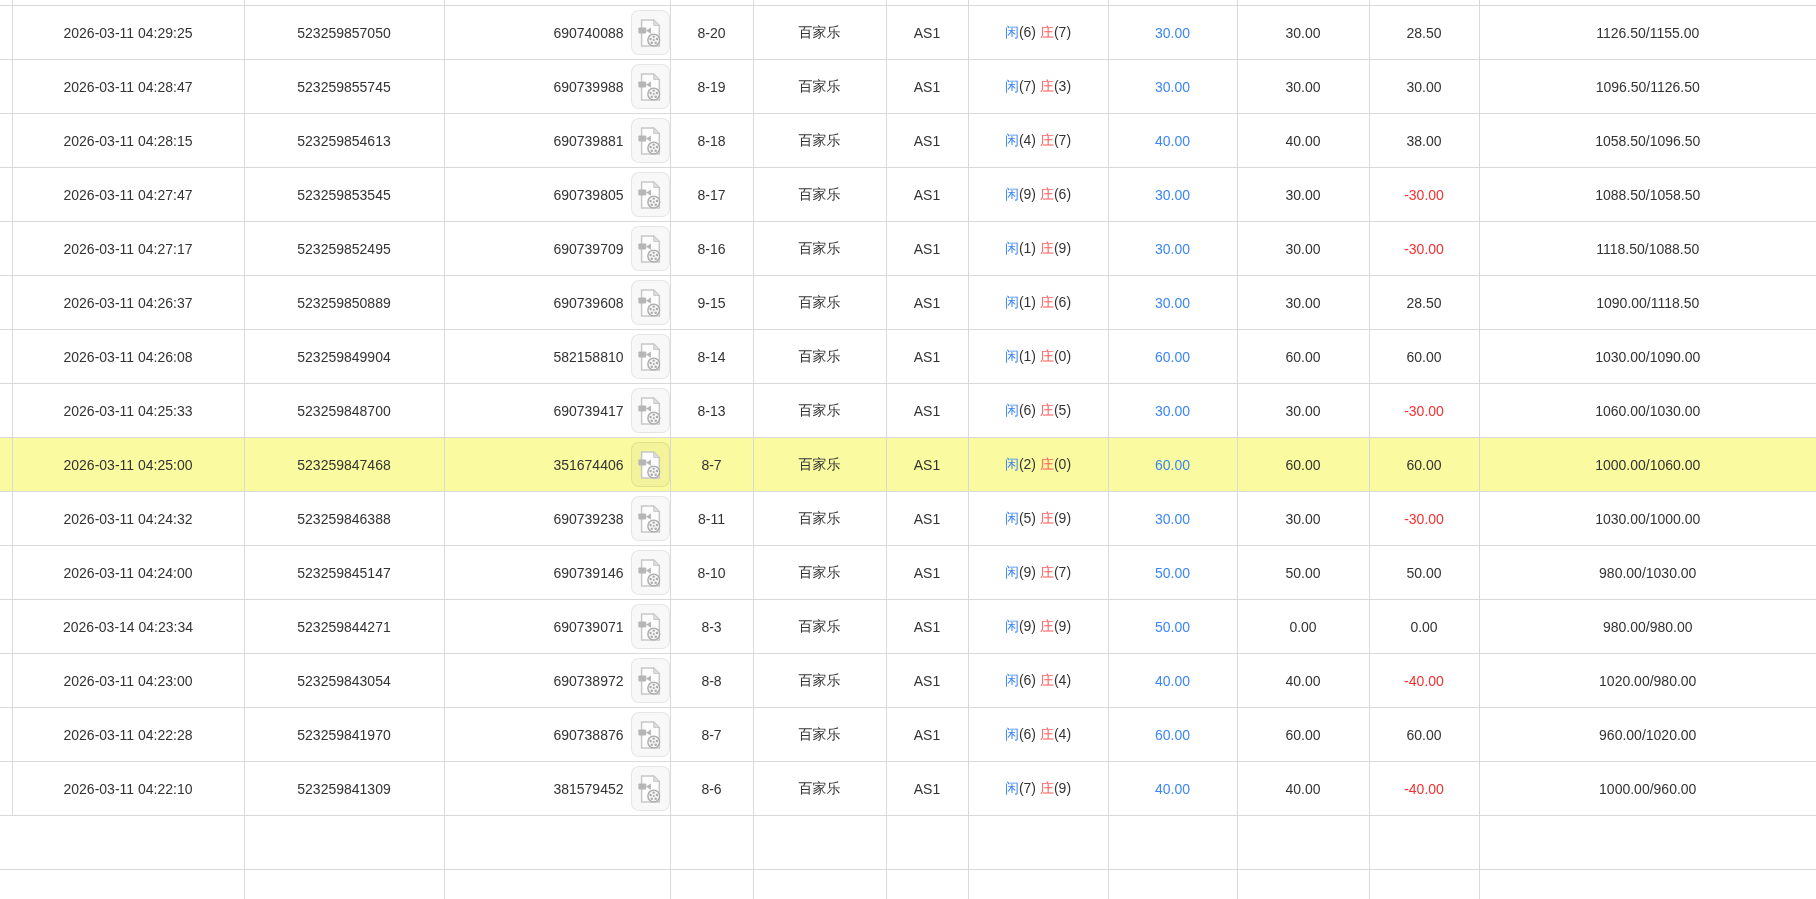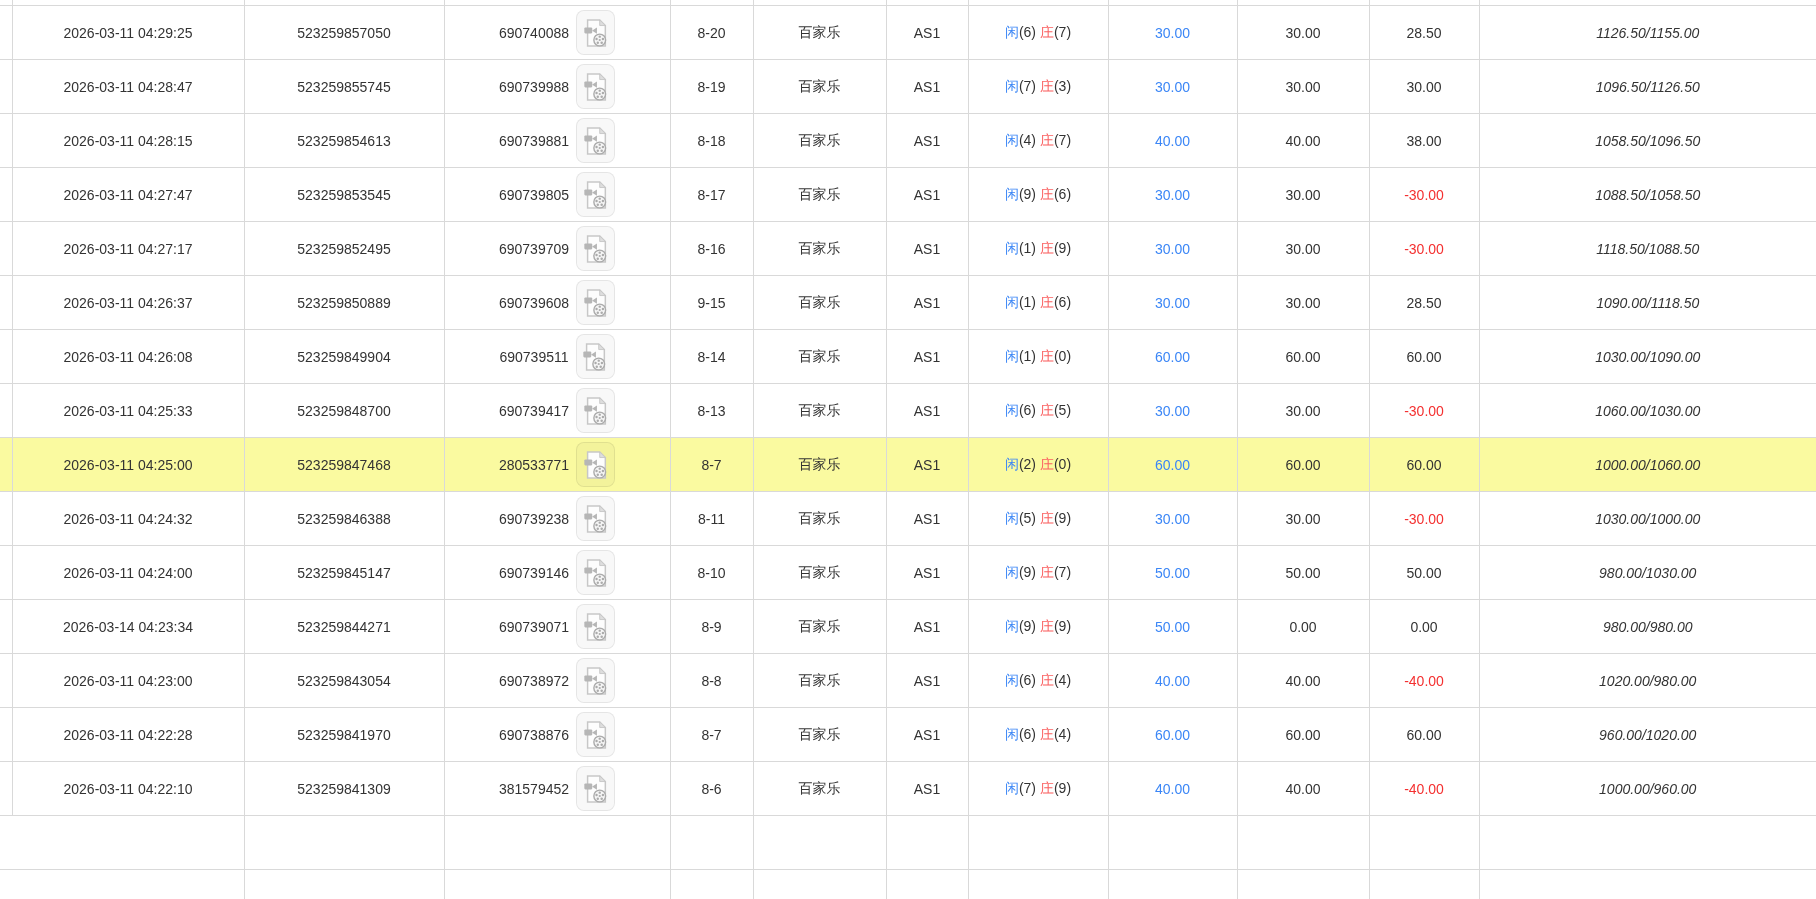--- a/index.html
+++ b/index.html
@@ -2,29 +2,29 @@
 <html><head>
 <meta charset="utf-8">
 <style>
   html,body{margin:0;padding:0;}
   body{background:#ffffff;font-family:"Liberation Sans","DejaVu Sans",sans-serif;}
   .page{width:1816px;height:899px;overflow:hidden;background:#22c55e;}
   table.tbl{border-collapse:collapse;table-layout:fixed;width:1816px;color:#333333;font-size:14px;}
   table.tbl td{border:1px solid #d9d9d9;background:#ffffff;text-align:center;vertical-align:middle;
                padding:0;height:53px;white-space:nowrap;overflow:hidden;}
   table.tbl td:first-child{border-left:none;}
-  table.tbl td:last-child{border-right:none;font-style:italic;}
+  table.tbl td:last-child{border-right:none;}
   tr.sliver td{height:5px;border-top:none;}
   tr.hl td{background:#fafaa0;}
   .betlink{color:#3b86f6;cursor:pointer;}
   .pchar{color:#3b86f6;}
   .bchar{color:#fa6060;}
   .score{color:#333333;}
   td.neg{color:#f43030;margin-left:19px;}
-  .vwrap{display:flex;align-items:center;justify-content:center;gap:7px;}
+  .vwrap{display:flex;align-items:center;justify-content:flex-end;gap:7px;}
   .vbtn{display:inline-flex;align-items:center;justify-content:center;width:37px;height:43px;
         border:1px solid rgba(0,0,0,0.08);border-radius:8px;background:rgba(0,0,0,0.027);cursor:pointer;}
   tfoot td{background:#999999;color:#ffffff;border:2px solid #ffffff;height:32px;font-size:14px;}
   tfoot td:first-child{border-left:none;}
   tfoot td:last-child{border-right:none;}
 </style>
 </head>
 <body>
 
 <div class="page">
@@ -273,21 +273,21 @@
     <td>30.00</td>
     <td>28.50</td>
     <td>1090.00/1118.50</td>
   </tr>
         <tr>
     <td></td>
     <td>2026-03-11 04:26:08</td>
     <td>523259849904</td>
     <td>
       <span class="vwrap">
-        <span>690739511</span>
+        <span>582158810</span>
         <span class="vbtn">
           <svg width="28" height="32" viewBox="0 0 30 34">
             <path d="M6 3 h13 l6 6 v22 h-19 z" fill="#fdfdfd" stroke="#c7c7c7" stroke-width="1.6"></path>
             <path d="M19 3 l6 6 h-6 z" fill="#dedede" stroke="#c7c7c7" stroke-width="1"></path>
             <rect x="2.5" y="11" width="8.5" height="6.5" rx="1.2" fill="#b6b6b6"></rect>
             <path d="M11 14.2 l5 -3 v6.5 l-5 -3 z" fill="#b6b6b6"></path>
             <circle cx="19" cy="24.5" r="6.3" fill="#f6f6f6" stroke="#ababab" stroke-width="1.5"></circle>
             <circle cx="19" cy="24.5" r="1.2" fill="#ababab"></circle>
             <circle cx="19" cy="20.9" r="1.3" fill="#ababab"></circle>
             <circle cx="22.4" cy="23.4" r="1.3" fill="#ababab"></circle>
@@ -345,21 +345,21 @@
     <td>30.00</td>
     <td class="neg">-30.00</td>
     <td>1060.00/1030.00</td>
   </tr>
         <tr class="hl">
     <td></td>
     <td>2026-03-11 04:25:00</td>
     <td>523259847468</td>
     <td>
       <span class="vwrap">
-        <span>280533771</span>
+        <span>351674406</span>
         <span class="vbtn">
           <svg width="28" height="32" viewBox="0 0 30 34">
             <path d="M6 3 h13 l6 6 v22 h-19 z" fill="#fdfdfd" stroke="#c7c7c7" stroke-width="1.6"></path>
             <path d="M19 3 l6 6 h-6 z" fill="#dedede" stroke="#c7c7c7" stroke-width="1"></path>
             <rect x="2.5" y="11" width="8.5" height="6.5" rx="1.2" fill="#b6b6b6"></rect>
             <path d="M11 14.2 l5 -3 v6.5 l-5 -3 z" fill="#b6b6b6"></path>
             <circle cx="19" cy="24.5" r="6.3" fill="#f6f6f6" stroke="#ababab" stroke-width="1.5"></circle>
             <circle cx="19" cy="24.5" r="1.2" fill="#ababab"></circle>
             <circle cx="19" cy="20.9" r="1.3" fill="#ababab"></circle>
             <circle cx="22.4" cy="23.4" r="1.3" fill="#ababab"></circle>
@@ -471,21 +471,21 @@
             <circle cx="19" cy="24.5" r="1.2" fill="#ababab"></circle>
             <circle cx="19" cy="20.9" r="1.3" fill="#ababab"></circle>
             <circle cx="22.4" cy="23.4" r="1.3" fill="#ababab"></circle>
             <circle cx="21.1" cy="27.4" r="1.3" fill="#ababab"></circle>
             <circle cx="16.9" cy="27.4" r="1.3" fill="#ababab"></circle>
             <circle cx="15.6" cy="23.4" r="1.3" fill="#ababab"></circle>
           </svg>
         </span>
       </span>
     </td>
-    <td>8-9</td>
+    <td>8-3</td>
     <td>百家乐</td>
     <td>AS1</td>
     <td>
       <span class="pchar">闲</span><span class="score">(9)</span>
       <span class="bchar">庄</span><span class="score">(9)</span>
     </td>
     <td><span class="betlink">50.00</span></td>
     <td>0.00</td>
     <td>0.00</td>
     <td>980.00/980.00</td>

